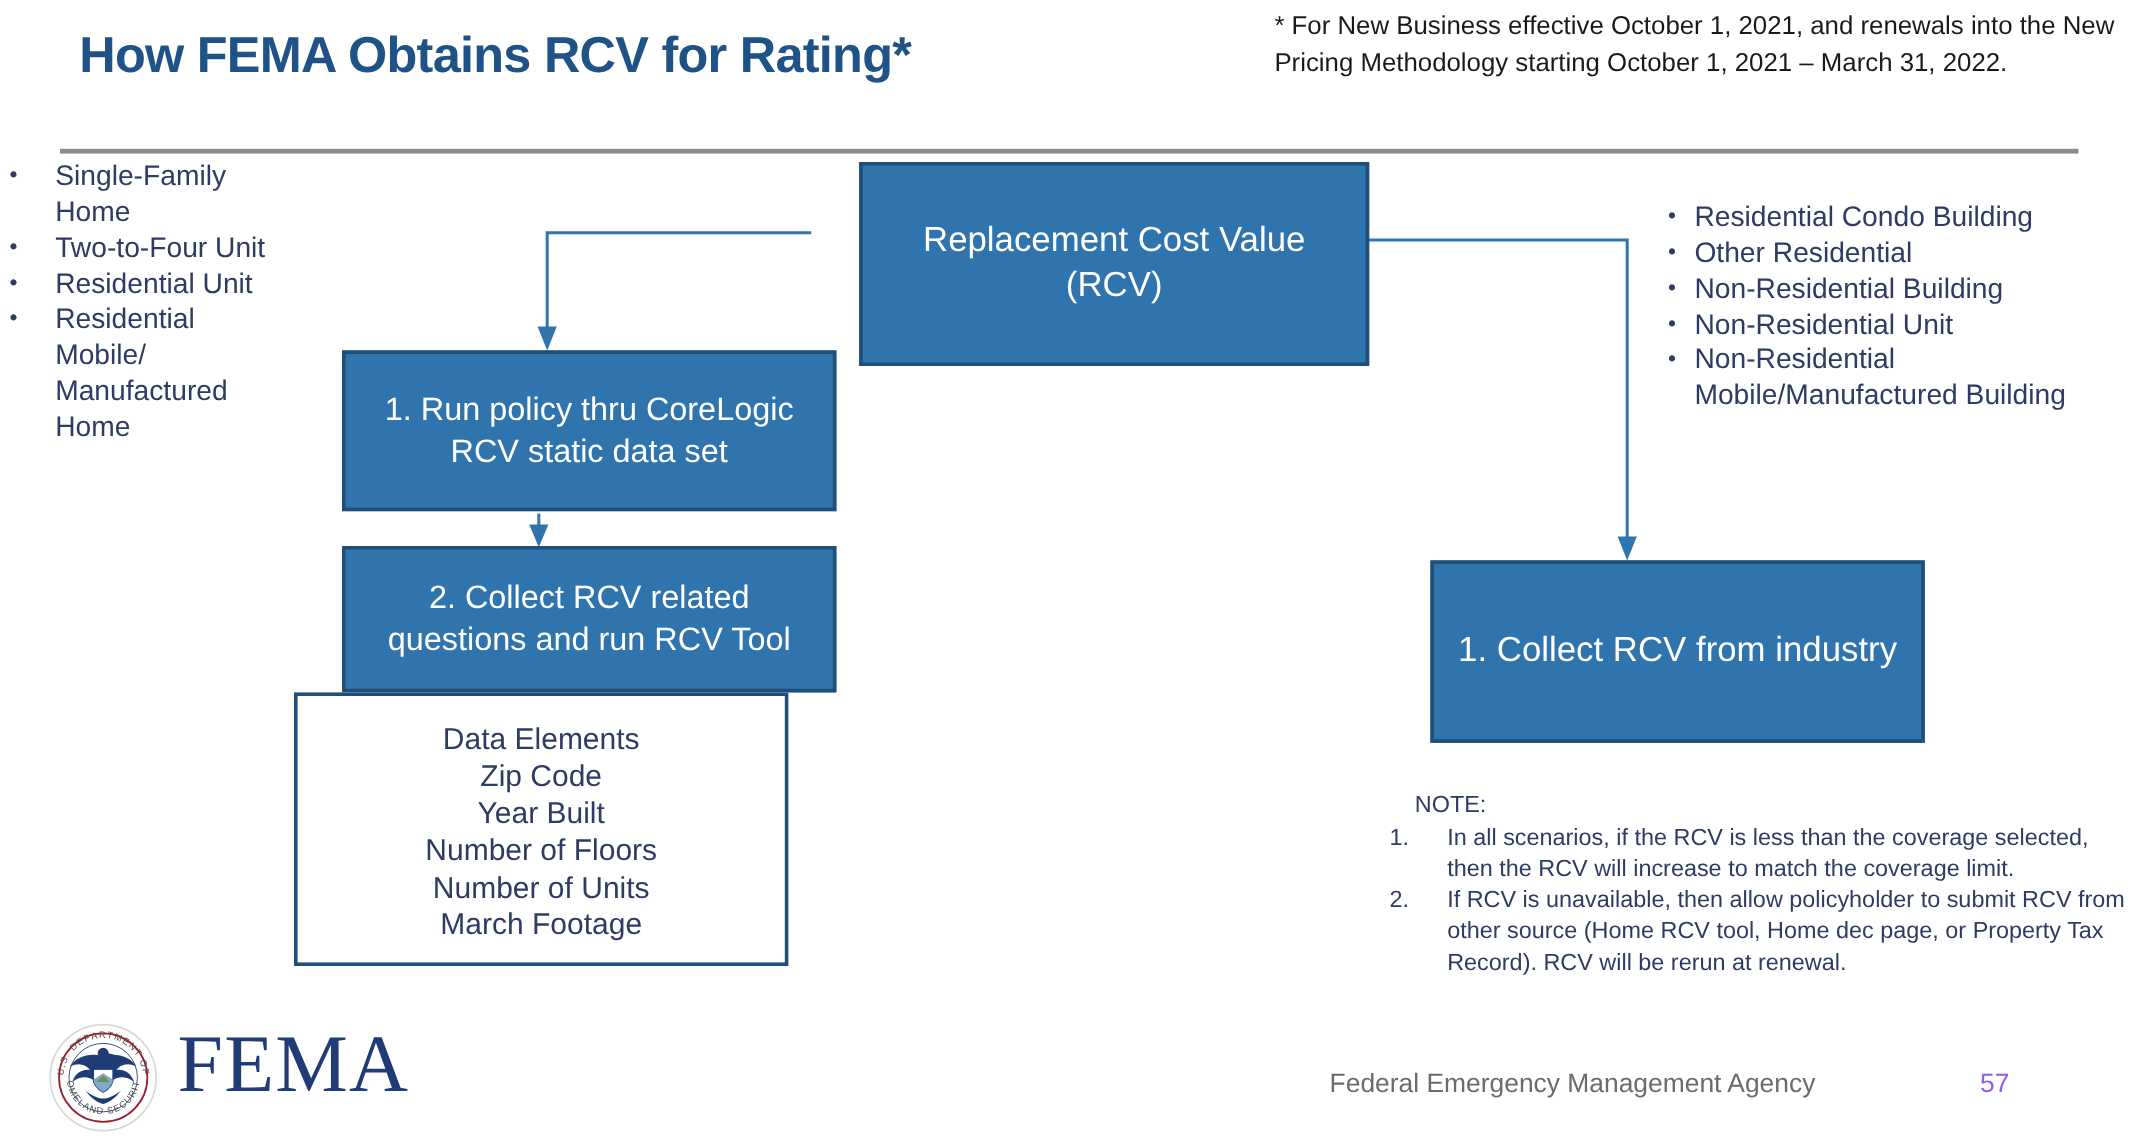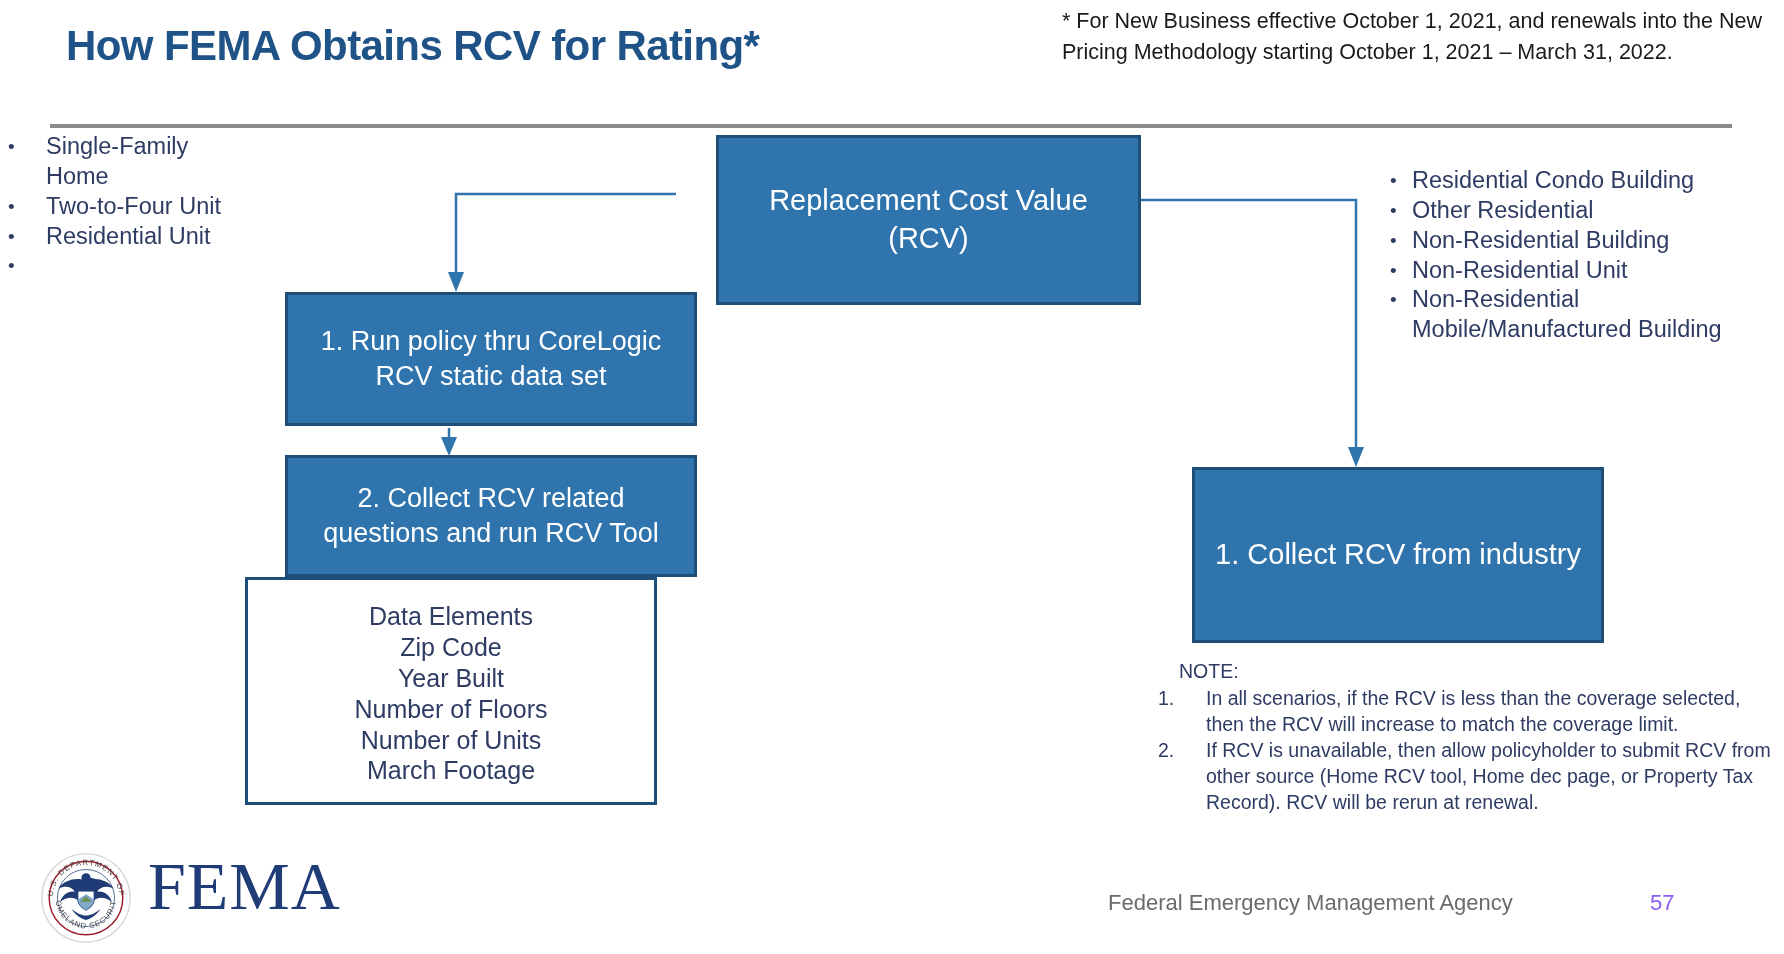--- a/index.html
+++ b/index.html
@@ -127,21 +127,21 @@
     left: 245px;
     top: 455px;
     width: 412px;
     height: 122px;
   }
 
   #box-industry {
     left: 1152px;
     top: 467px;
     width: 412px;
-    height: 176px;
+    height: 152px;
     font-size: 29px;
   }
 
   
   #data-elements-panel {
     position: absolute;
     left: 245px;
     top: 577px;
     width: 412px;
     height: 228px;
@@ -242,20 +242,21 @@
     <div class="bullet-row">
       <span class="bullet-dot">•</span>
       <span class="bullet-text">Two-to-Four Unit</span>
     </div>
     <div class="bullet-row">
       <span class="bullet-dot">•</span>
       <span class="bullet-text">Residential Unit</span>
     </div>
     <div class="bullet-row">
       <span class="bullet-dot">•</span>
+      <span class="bullet-text">Residential Mobile/ Manufactured Home</span>
     </div>
   </div>
 
   <div id="right-bullets" class="bullet-list">
     <div class="bullet-row">
       <span class="bullet-dot">•</span>
       <span class="bullet-text">Residential Condo Building</span>
     </div>
     <div class="bullet-row">
       <span class="bullet-dot">•</span>

